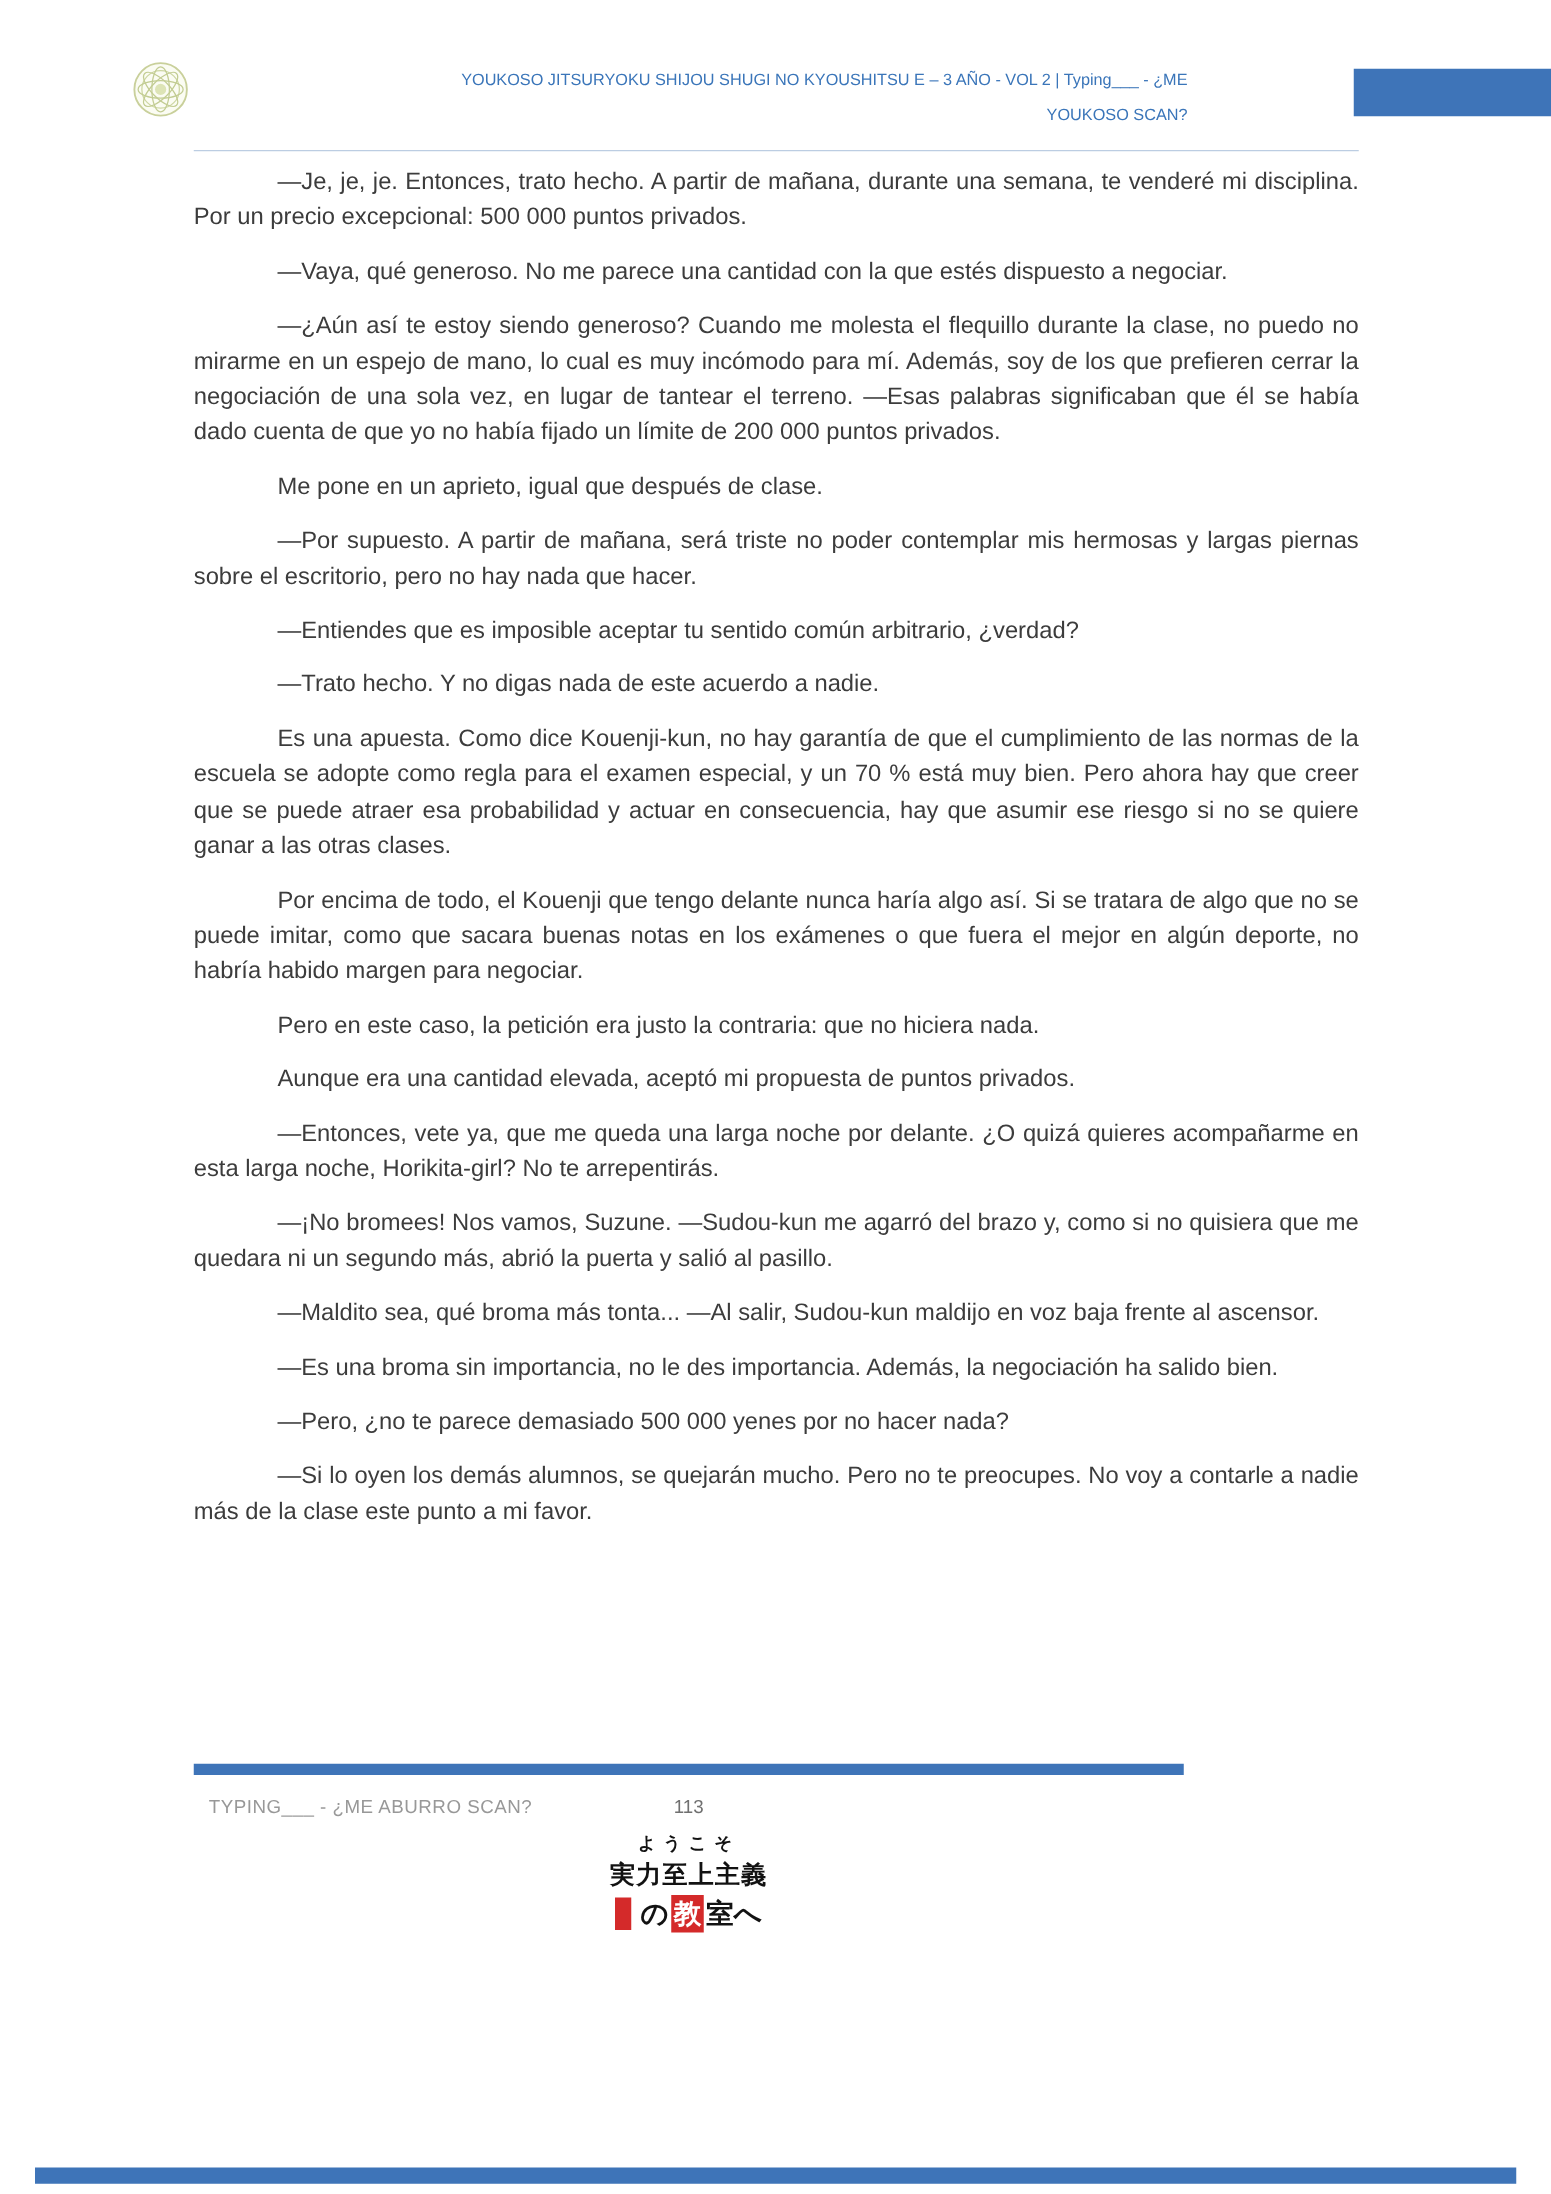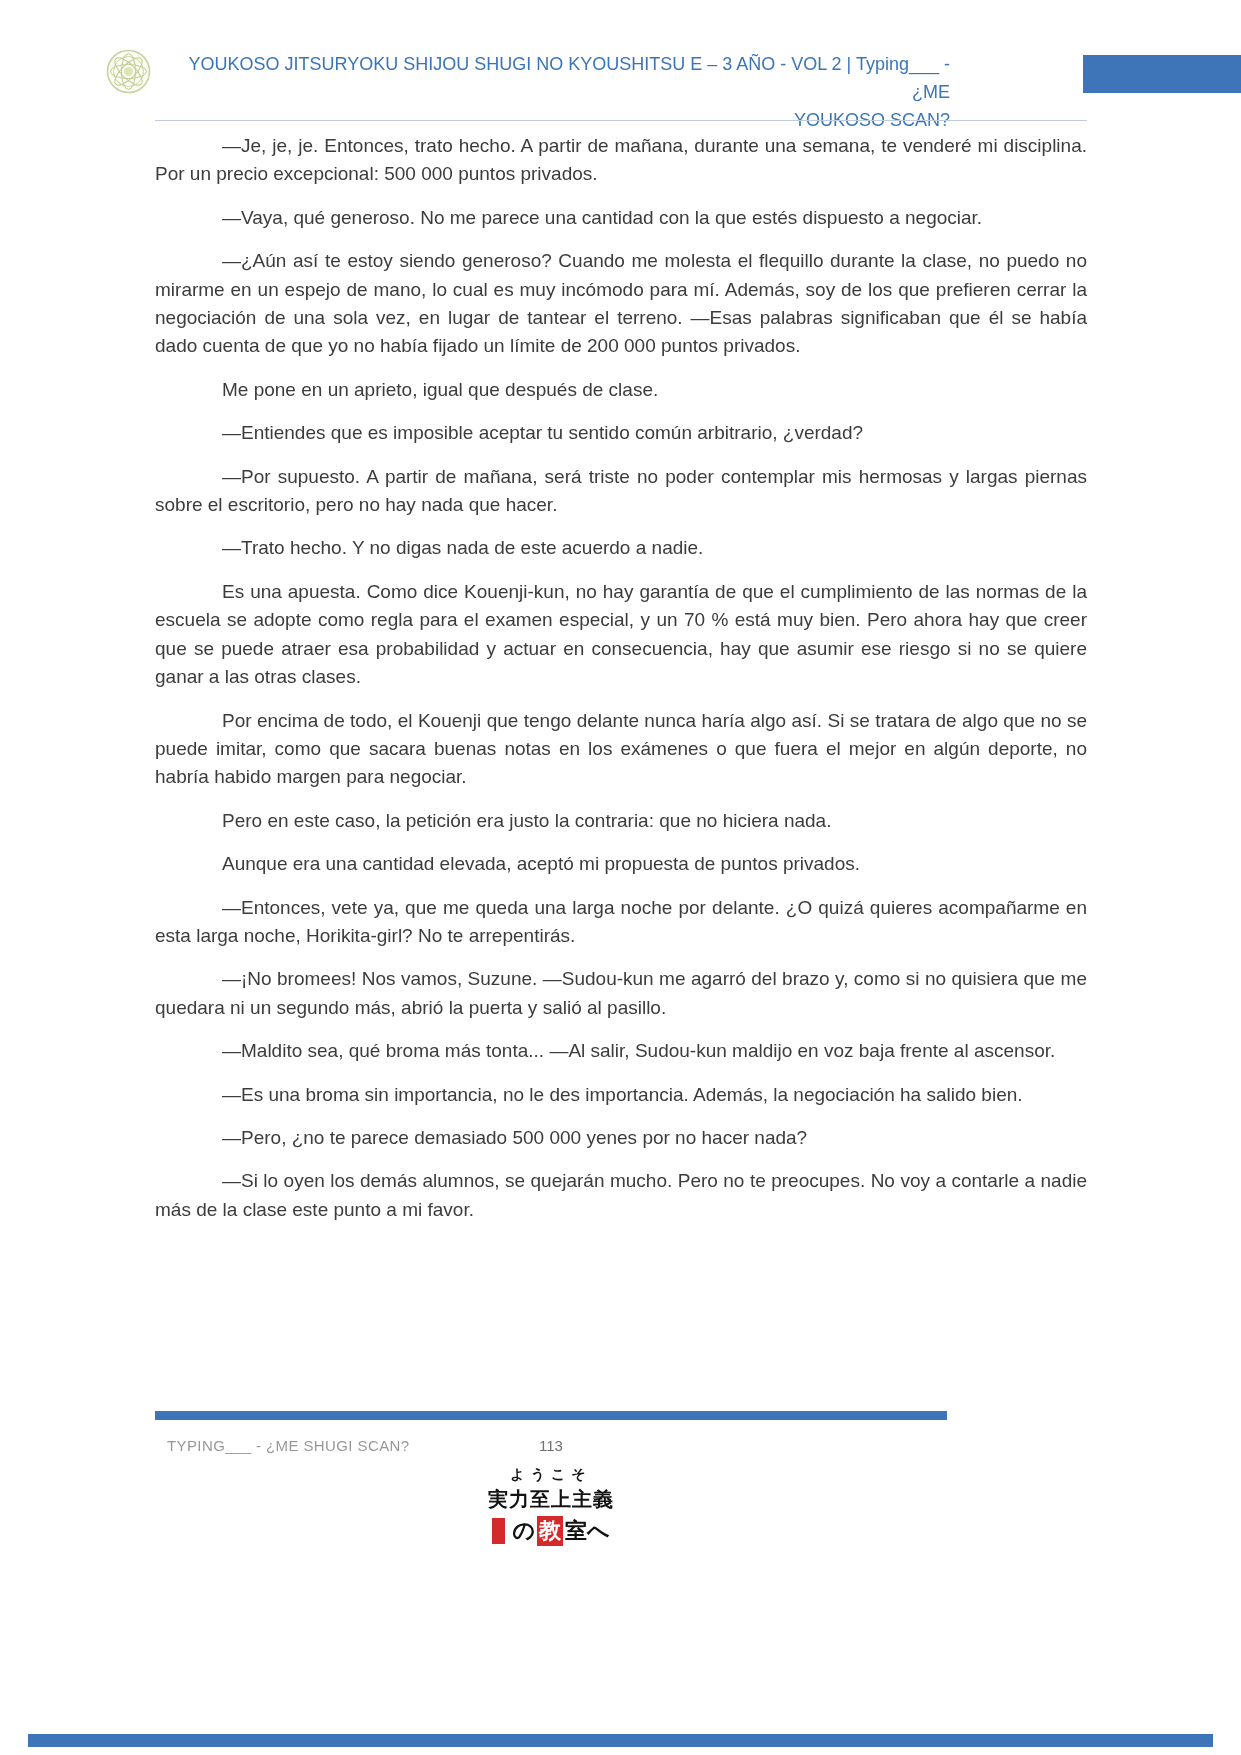--- a/index.html
+++ b/index.html
@@ -9,21 +9,21 @@
     background:#ffffff;
     overflow:hidden;
     font-family:"Liberation Sans","DejaVu Sans",sans-serif;
   }
 
   
   .header-logo{position:absolute;top:49px;left:106px;width:45px;height:45px;}
   .header-title{
     position:absolute;top:50px;left:170px;width:780px;
     text-align:right;color:#3a75b9;
-    font-size:18px;line-height:28px;
+    font-size:13px;line-height:28px;
   }
   .header-rect{
     position:absolute;top:55px;left:1083px;width:158px;height:38px;
     background:#3e74b8;
   }
   .header-rule{
     position:absolute;top:120px;left:155px;width:932px;height:0;
     border-top:1.5px solid #bccde2;
   }
 
@@ -92,38 +92,38 @@
   </div>
 
   <div class="header-rect"></div>
   <div class="header-rule"></div>
 
   <div class="content">
     <p>—Je, je, je. Entonces, trato hecho. A partir de mañana, durante una semana, te venderé mi disciplina. Por un precio excepcional: 500 000 puntos privados.</p>
     <p>—Vaya, qué generoso. No me parece una cantidad con la que estés dispuesto a negociar.</p>
     <p>—¿Aún así te estoy siendo generoso? Cuando me molesta el flequillo durante la clase, no puedo no mirarme en un espejo de mano, lo cual es muy incómodo para mí. Además, soy de los que prefieren cerrar la negociación de una sola vez, en lugar de tantear el terreno. —Esas palabras significaban que él se había dado cuenta de que yo no había fijado un límite de 200 000 puntos privados.</p>
     <p>Me pone en un aprieto, igual que después de clase.</p>
+    <p>—Por supuesto. A partir de mañana, será triste no poder contemplar mis hermosas y largas piernas sobre el escritorio, pero no hay nada que hacer.</p>
     <p>—Entiendes que es imposible aceptar tu sentido común arbitrario, ¿verdad?</p>
-    <p>—Por supuesto. A partir de mañana, será triste no poder contemplar mis hermosas y largas piernas sobre el escritorio, pero no hay nada que hacer.</p>
     <p>—Trato hecho. Y no digas nada de este acuerdo a nadie.</p>
     <p>Es una apuesta. Como dice Kouenji-kun, no hay garantía de que el cumplimiento de las normas de la escuela se adopte como regla para el examen especial, y un 70 % está muy bien. Pero ahora hay que creer que se puede atraer esa probabilidad y actuar en consecuencia, hay que asumir ese riesgo si no se quiere ganar a las otras clases.</p>
     <p>Por encima de todo, el Kouenji que tengo delante nunca haría algo así. Si se tratara de algo que no se puede imitar, como que sacara buenas notas en los exámenes o que fuera el mejor en algún deporte, no habría habido margen para negociar.</p>
     <p>Pero en este caso, la petición era justo la contraria: que no hiciera nada.</p>
     <p>Aunque era una cantidad elevada, aceptó mi propuesta de puntos privados.</p>
     <p>—Entonces, vete ya, que me queda una larga noche por delante. ¿O quizá quieres acompañarme en esta larga noche, Horikita-girl? No te arrepentirás.</p>
     <p>—¡No bromees! Nos vamos, Suzune. —Sudou-kun me agarró del brazo y, como si no quisiera que me quedara ni un segundo más, abrió la puerta y salió al pasillo.</p>
     <p>—Maldito sea, qué broma más tonta... —Al salir, Sudou-kun maldijo en voz baja frente al ascensor.</p>
     <p>—Es una broma sin importancia, no le des importancia. Además, la negociación ha salido bien.</p>
     <p>—Pero, ¿no te parece demasiado 500 000 yenes por no hacer nada?</p>
     <p>—Si lo oyen los demás alumnos, se quejarán mucho. Pero no te preocupes. No voy a contarle a nadie más de la clase este punto a mi favor.</p>
   </div>
 
   <div class="footer-bar"></div>
 
-  <div class="footer-left">TYPING___ - ¿ME SHUGI SCAN?</div>
+  <div class="footer-left">TYPING___ - ¿ME ABURRO SCAN?</div>
 
   <div class="footer-logo-wrap">
     <div class="cote-logo">
       <div class="cote-top">ようこそ</div>
       <div class="cote-mid">実力至上主義</div>
       <div class="cote-bottom">
         <span class="cote-accent"></span>
         <span>の</span>
         <span class="cote-red-box">教</span>
         <span>室へ</span>

